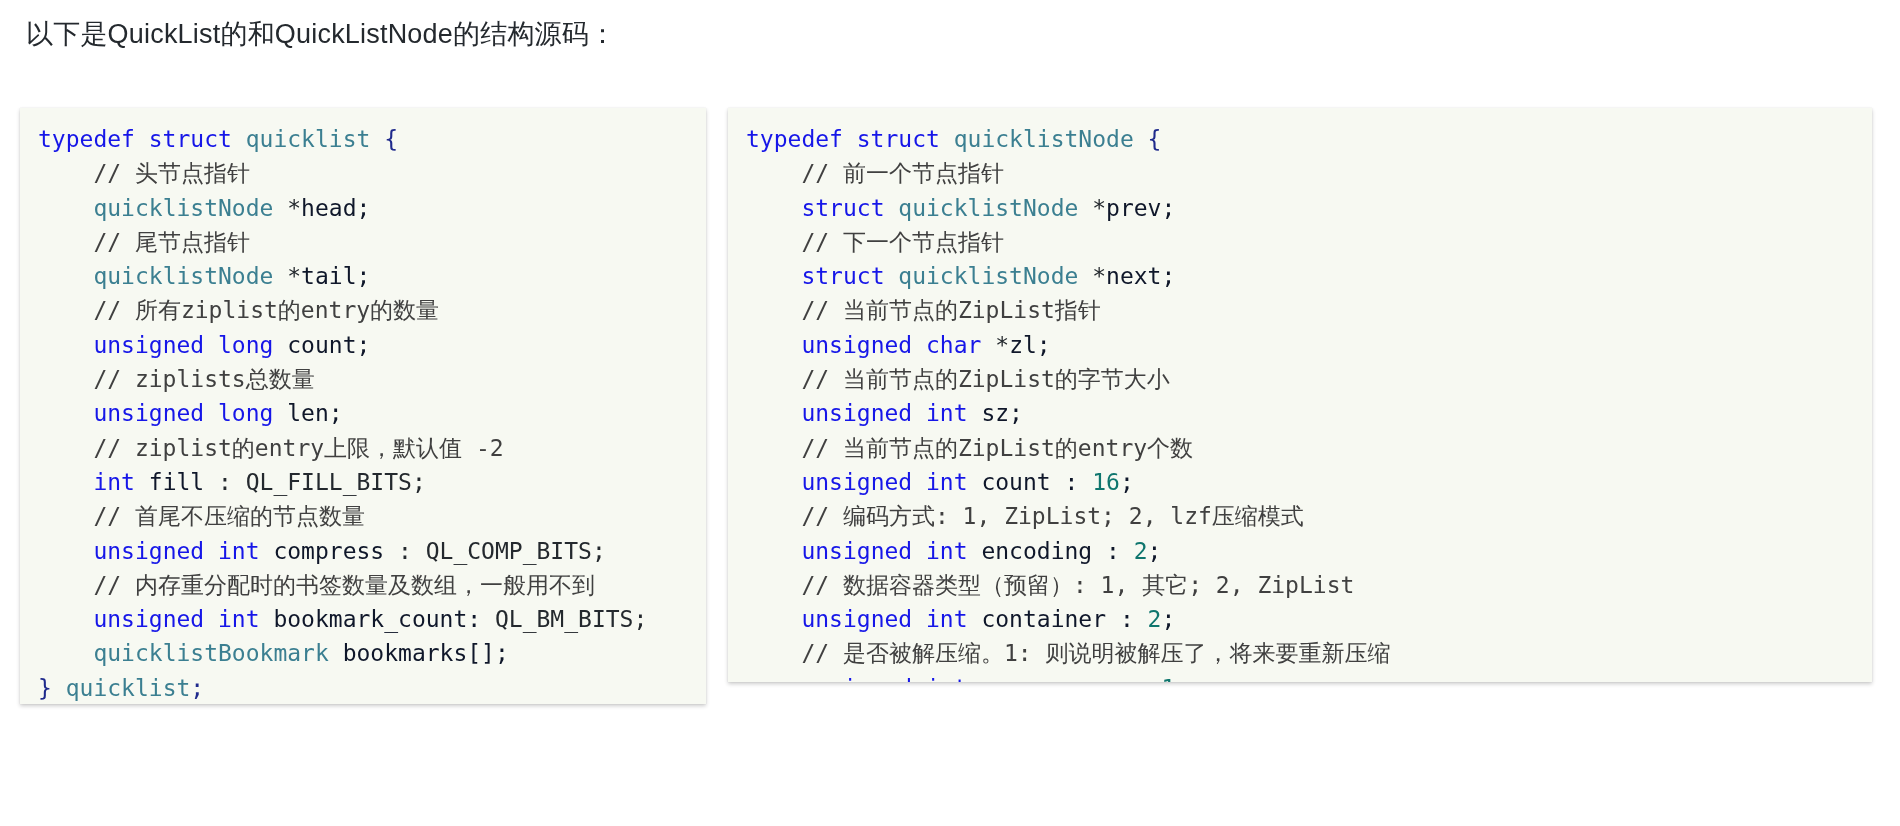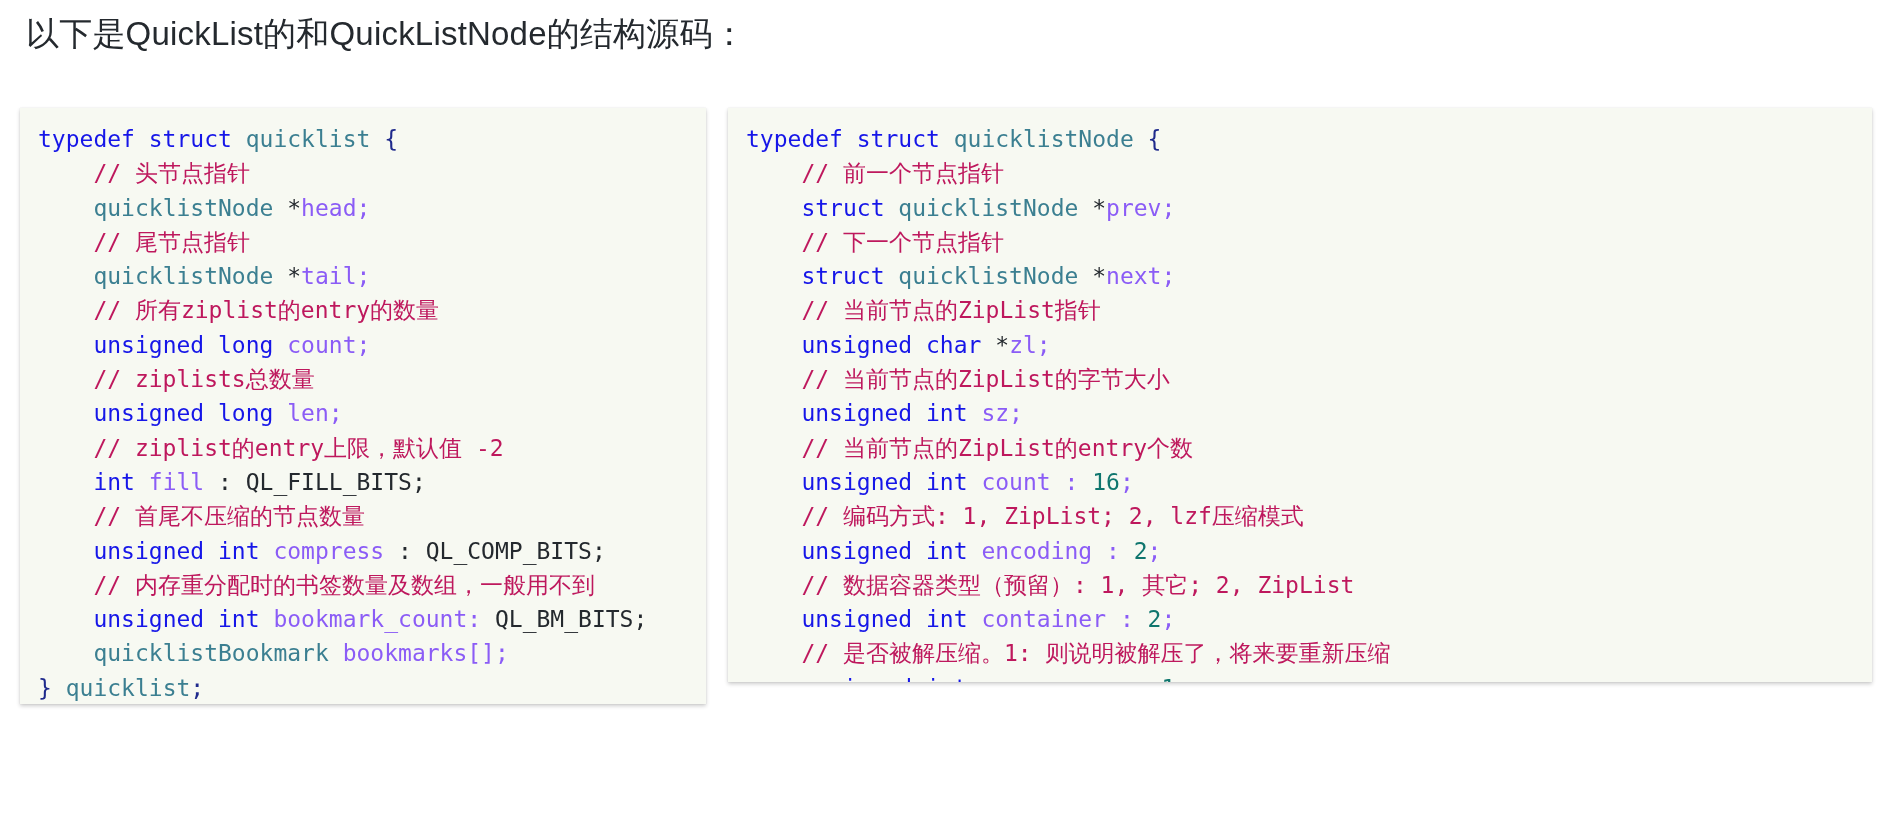--- a/index.html
+++ b/index.html
@@ -17,21 +17,21 @@
     position: relative;
     width: 1900px;
     height: 826px;
     background: #ffffff;
   }
   #heading {
     position: absolute;
     left: 26px;
     top: 14px;
     font-family: "Liberation Sans", sans-serif;
-    font-size: 33px;
+    font-size: 27px;
     line-height: 40px;
     color: #24292e;
     letter-spacing: 0.2px;
     white-space: nowrap;
   }
   .code-block {
     position: absolute;
     background: #f7f9f2;
     box-shadow: 0 2px 4px rgba(0,0,0,0.20), 0 0 1px rgba(0,0,0,0.12);
     box-sizing: border-box;
@@ -54,22 +54,22 @@
     width: 1144px;
     height: 574px;
   }
   .code-line {
     white-space: pre;
     height: 34.3px;
   }
   
   .kw  { color: #1616e8; }      
   .typ { color: #3b7f91; }      
-  .id  { color: #8b5cf6; }      
-  .cm  { color: #be185d; }      
+  .id  { color: #0f172a; }      
+  .cm  { color: #404040; }      
   .mac { color: #24292e; }      
   .num { color: #0f766e; }      
   .pun { color: #1f2a8c; }      
 </style>
 </head>
 <body>
 
 <div id="page">
 
   <div id="heading">以下是QuickList的和QuickListNode的结构源码：</div>

